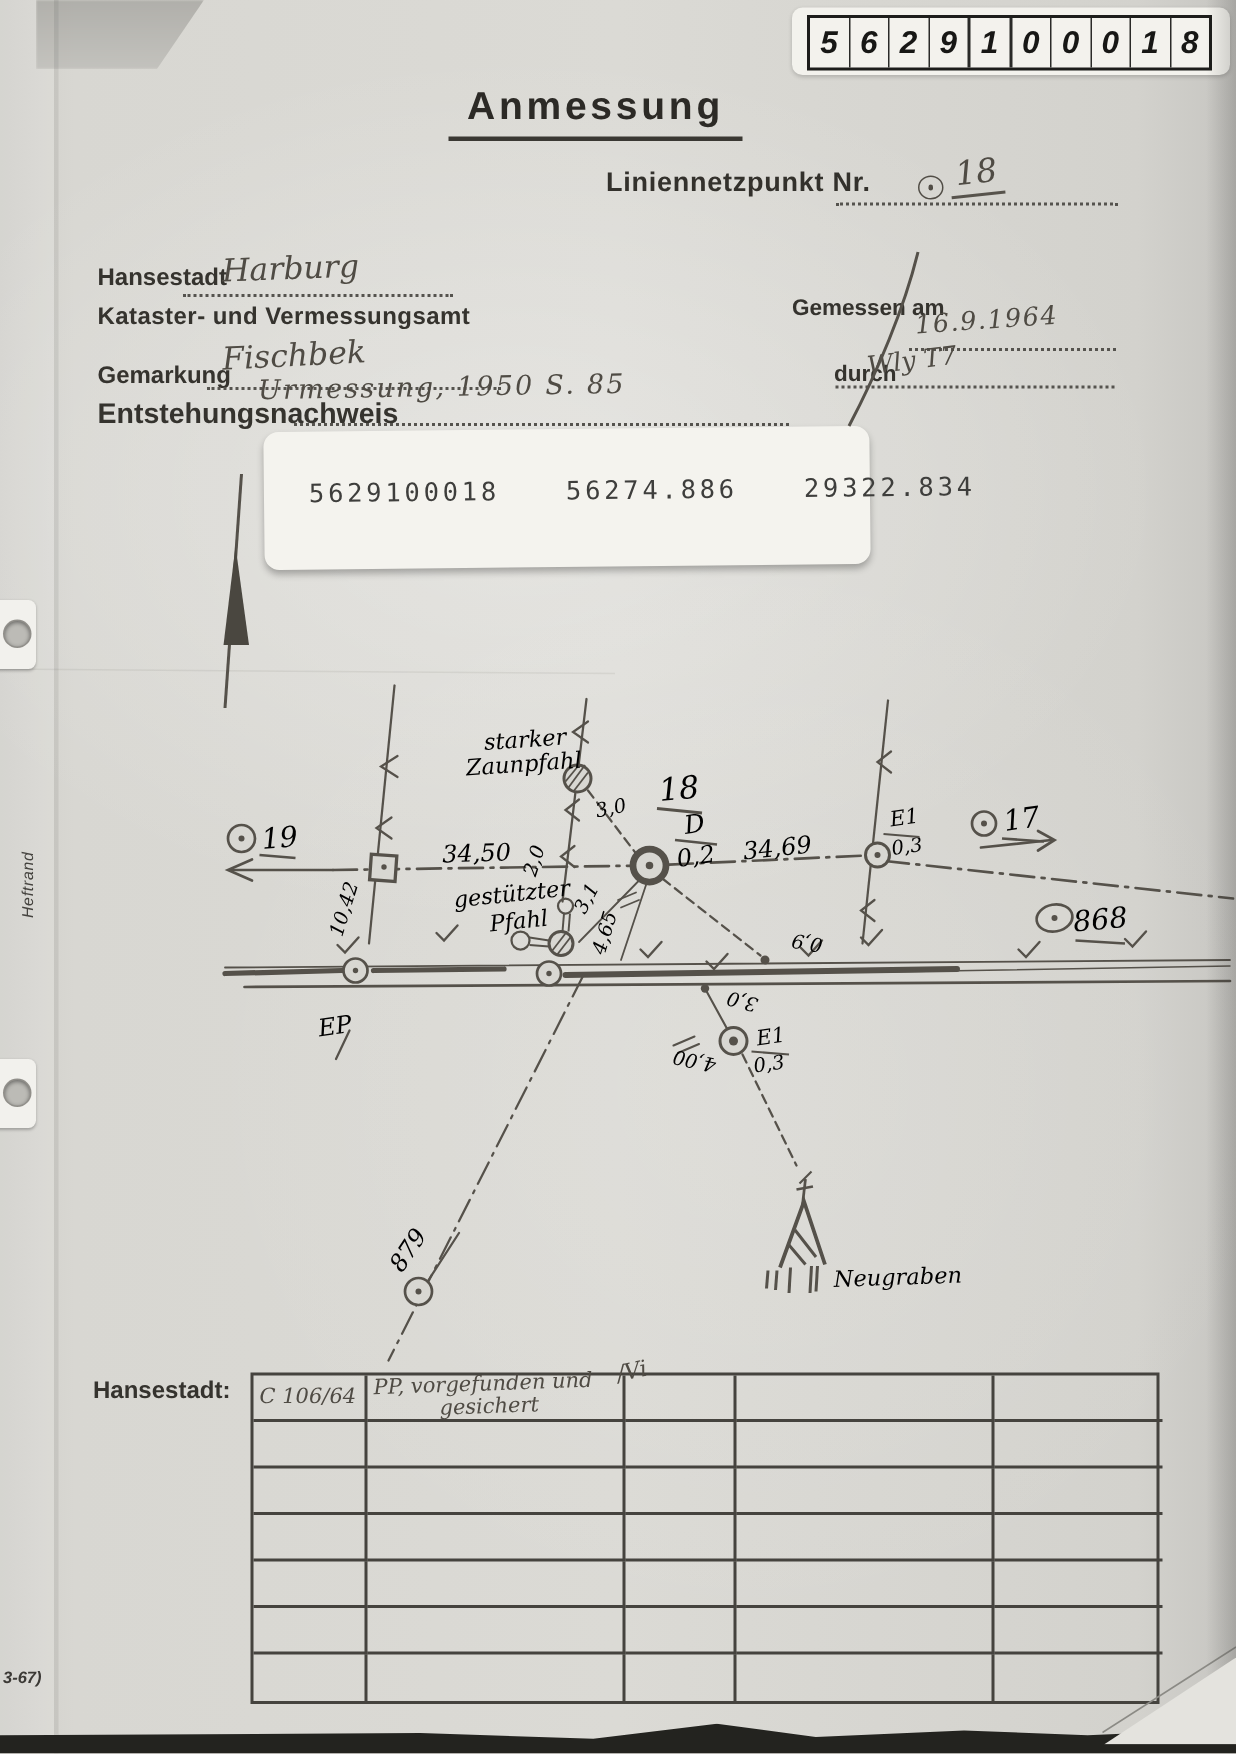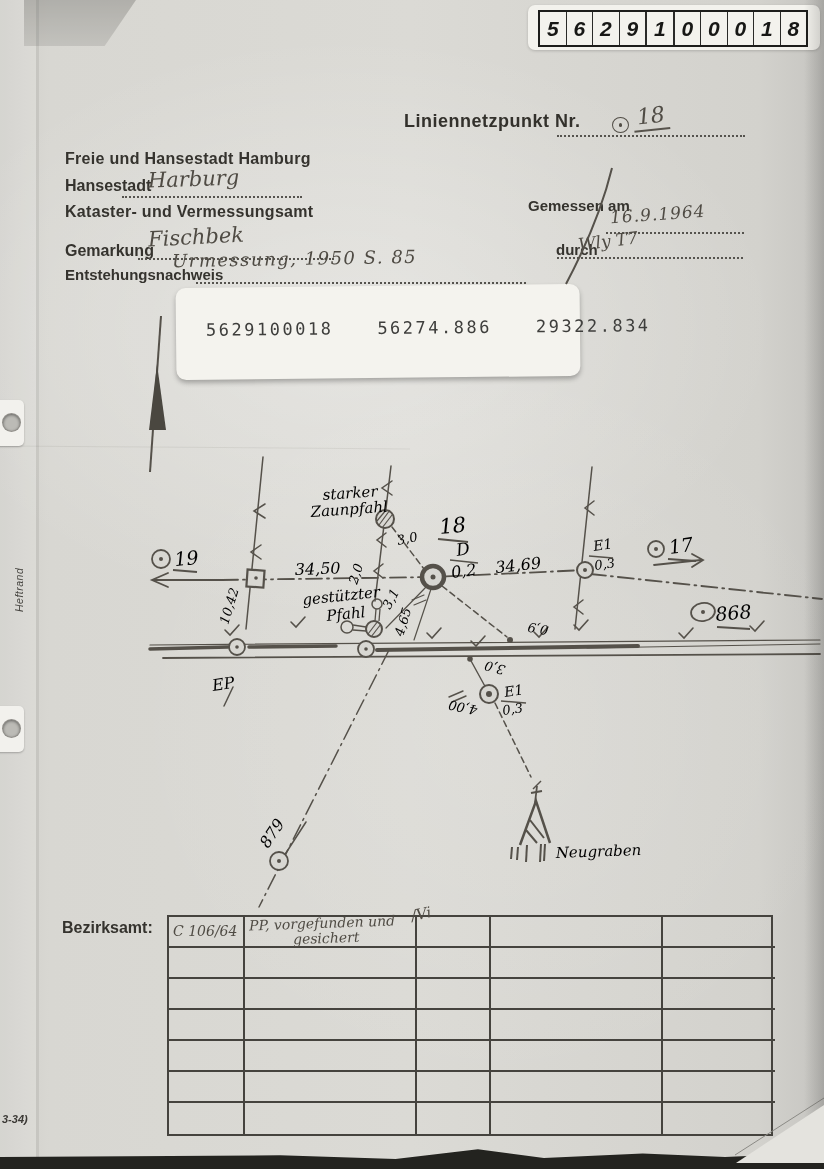--- a/index.html
+++ b/index.html
@@ -84,34 +84,34 @@
       <div class="idcell">9</div>
       <div class="idcell">1</div>
       <div class="idcell">0</div>
       <div class="idcell">0</div>
       <div class="idcell">0</div>
       <div class="idcell">1</div>
       <div class="idcell">8</div>
     </div>
   </div>
 
+  <div class="abs title print">Anmessung</div>
   <div class="abs sub print">Liniennetzpunkt Nr.</div>
   <div class="dotted" style="left:557px;top:135px;width:188px;"></div>
   <span class="circle-dot" style="left:612px;top:117px;"></span>
   <div class="abs hw pt18">18</div>
 
-  <div class="abs print" style="left:65px;top:150px;font-size:16px;font-weight:bold;letter-spacing:.3px;">Freie und Hansestadt Hamburg</div>
   <div class="abs print" style="left:65px;top:177px;font-size:16px;font-weight:bold;">Hansestadt</div>
   <div class="abs hw" style="left:148px;top:167px;font-size:21px;transform:rotate(-2deg);">Harburg</div>
   <div class="dotted" style="left:122px;top:196px;width:180px;"></div>
   <div class="abs print" style="left:65px;top:203px;font-size:16px;font-weight:bold;letter-spacing:.3px;">Kataster- und Vermessungsamt</div>
   <div class="abs print" style="left:65px;top:242px;font-size:16px;font-weight:bold;">Gemarkung</div>
   <div class="abs hw" style="left:148px;top:225px;font-size:21px;transform:rotate(-3deg);">Fischbek</div>
   <div class="dotted" style="left:138px;top:258px;width:196px;"></div>
-  <div class="abs print" style="left:65px;top:266px;font-size:15px;font-weight:bold;">Entstehungsnachweis</div>
+  <div class="abs print" style="left:65px;top:266px;font-size:19px;font-weight:bold;">Entstehungsnachweis</div>
   <div class="abs hw" style="left:172px;top:248px;font-size:18px;letter-spacing:1.5px;transform:rotate(-1deg);">Urmessung, 1950 S. 85</div>
   <div class="dotted" style="left:196px;top:282px;width:330px;"></div>
 
   <div class="abs print" style="left:528px;top:197px;font-size:15px;font-weight:bold;">Gemessen am</div>
   <div class="abs hw" style="left:610px;top:204px;font-size:17px;letter-spacing:1px;transform:rotate(-4deg);">16.9.1964</div>
   <div class="dotted" style="left:606px;top:232px;width:138px;"></div>
   <div class="abs print" style="left:556px;top:241px;font-size:15px;font-weight:bold;">durch</div>
   <div class="abs hw" style="left:578px;top:231px;font-size:17px;transform:rotate(-7deg);">Wly T7</div>
   <div class="dotted" style="left:557px;top:257px;width:186px;"></div>
 
@@ -273,21 +273,21 @@
       <line class="sk" x1="173" y1="570" x2="197" y2="572" stroke-width="1.8"></line>
       <line class="sk" x1="668" y1="559" x2="696" y2="561" stroke-width="1.8"></line>
       <line class="sk" x1="717" y1="627" x2="750" y2="629" stroke-width="1.8"></line>
       <line class="sk" x1="589" y1="556" x2="613" y2="558" stroke-width="1.4"></line>
       <line class="sk" x1="501" y1="701" x2="526" y2="703" stroke-width="1.4"></line>
     </g>
 
     <path d="M735,1155 L824,1098" stroke="#8b8a85" stroke-width="1" fill="none"></path>
   </svg>
 
-  <div class="abs print" style="left:62px;top:919px;font-size:16px;font-weight:bold;">Bezirksamt:</div>
+  <div class="abs print" style="left:62px;top:919px;font-size:16px;font-weight:bold;">Hansestadt:</div>
   <div class="abs rtable">
     <div class="cell">
       <span class="hw" style="position:absolute;left:4px;top:6px;font-size:14px;">C 106/64</span>
     </div>
     <div class="cell">
       <span class="hw" style="position:absolute;left:4px;top:-2px;font-size:14px;white-space:nowrap;transform:rotate(-2deg);">PP, vorgefunden und</span>
       <span class="hw" style="position:absolute;left:48px;top:13px;font-size:14px;transform:rotate(-2deg);">gesichert</span>
       <span class="hw sig">/Vi</span>
     </div>
     <div class="cell"></div>
@@ -326,18 +326,18 @@
       <div class="cell"></div>
   </div>
 
   <div class="abs tab" style="top:400px;">
       <div class="hole"></div>
     </div>
   <div class="abs tab" style="top:706px;">
       <div class="hole"></div>
     </div>
   <div class="abs heftrand">Heftrand</div>
-  <div class="abs formnum">3-34)</div>
+  <div class="abs formnum">3-67)</div>
   <div class="abs edge-l"></div>
   <div class="abs edge-r"></div>
   <div class="abs bottom-dark"></div>
   <div class="abs fold"></div>
 </div>
 
 </body></html>

